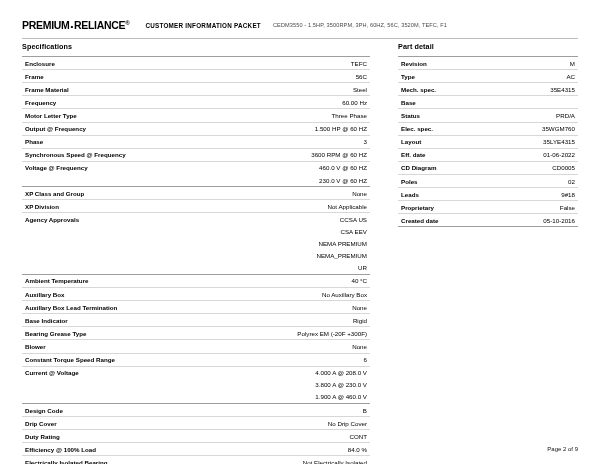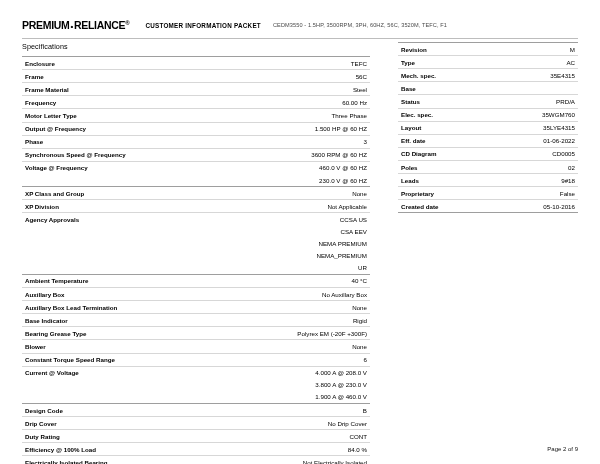--- a/index.html
+++ b/index.html
@@ -73,21 +73,21 @@
     width: 348px;
   }
   .col-right {
     position: absolute;
     top: 42px;
     left: 398px;
     width: 180px;
   }
   .section-title {
     font-size: 7.2px;
-    font-weight: normal;
+    font-weight: bold;
     margin-bottom: 5px;
     letter-spacing: 0.1px;
   }
 
   
   table.spec {
     width: 100%;
     border-collapse: collapse;
     table-layout: fixed;
   }
@@ -279,20 +279,21 @@
           </tr>
           <tr class="last-row">
             <td class="label">Electrically Isolated Bearing</td>
             <td class="value">Not Electrically Isolated</td>
           </tr>
         </tbody>
     </table>
   </div>
 
   <div class="col-right">
+    <div class="section-title">Part detail</div>
     <table class="spec">
       <colgroup>
           <col style="width:52%">
           <col style="width:48%">
         </colgroup>
       <tbody id="part-body">
           <tr>
             <td class="label">Revision</td>
             <td class="value">M</td>
           </tr>

